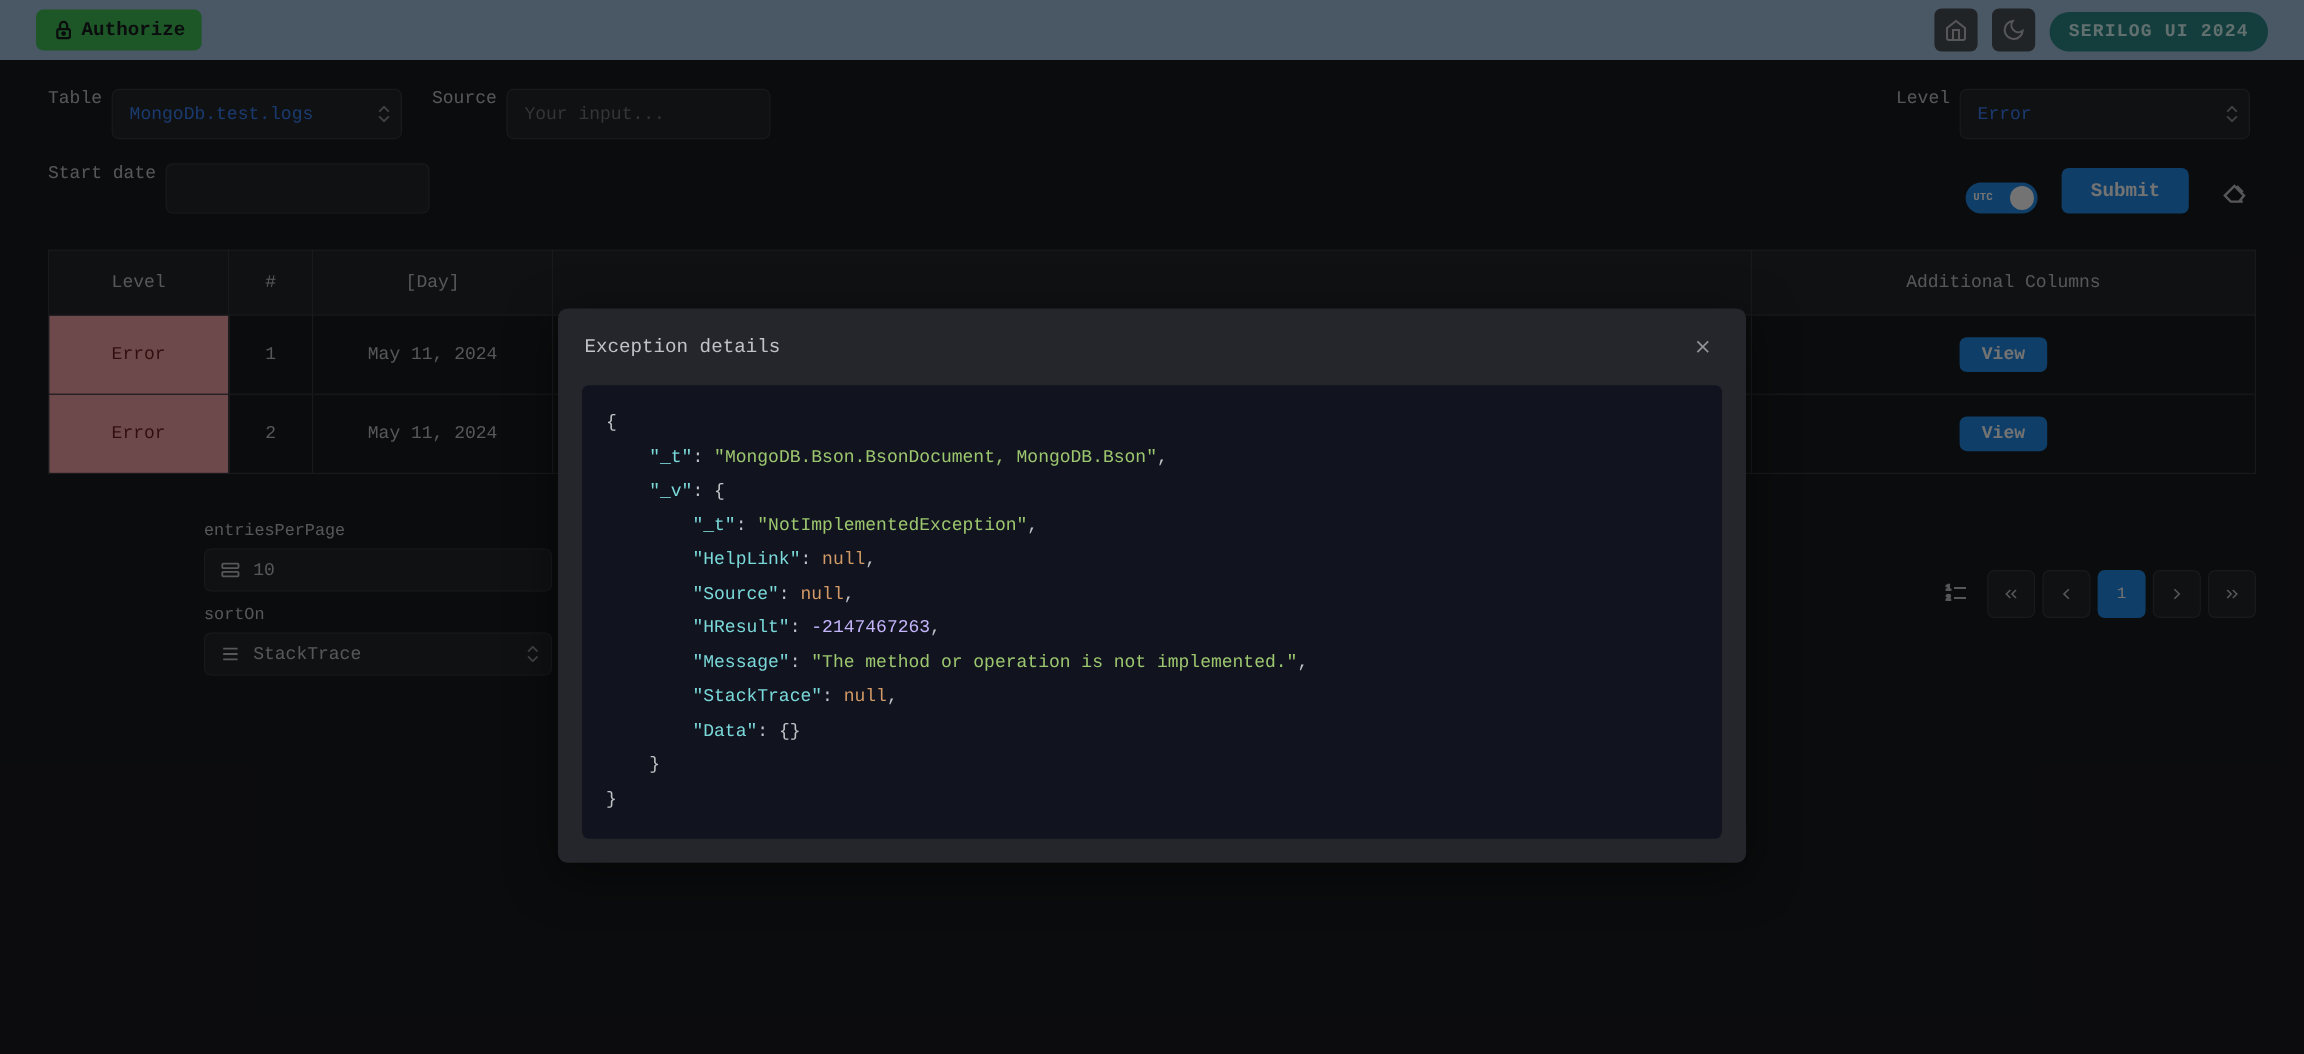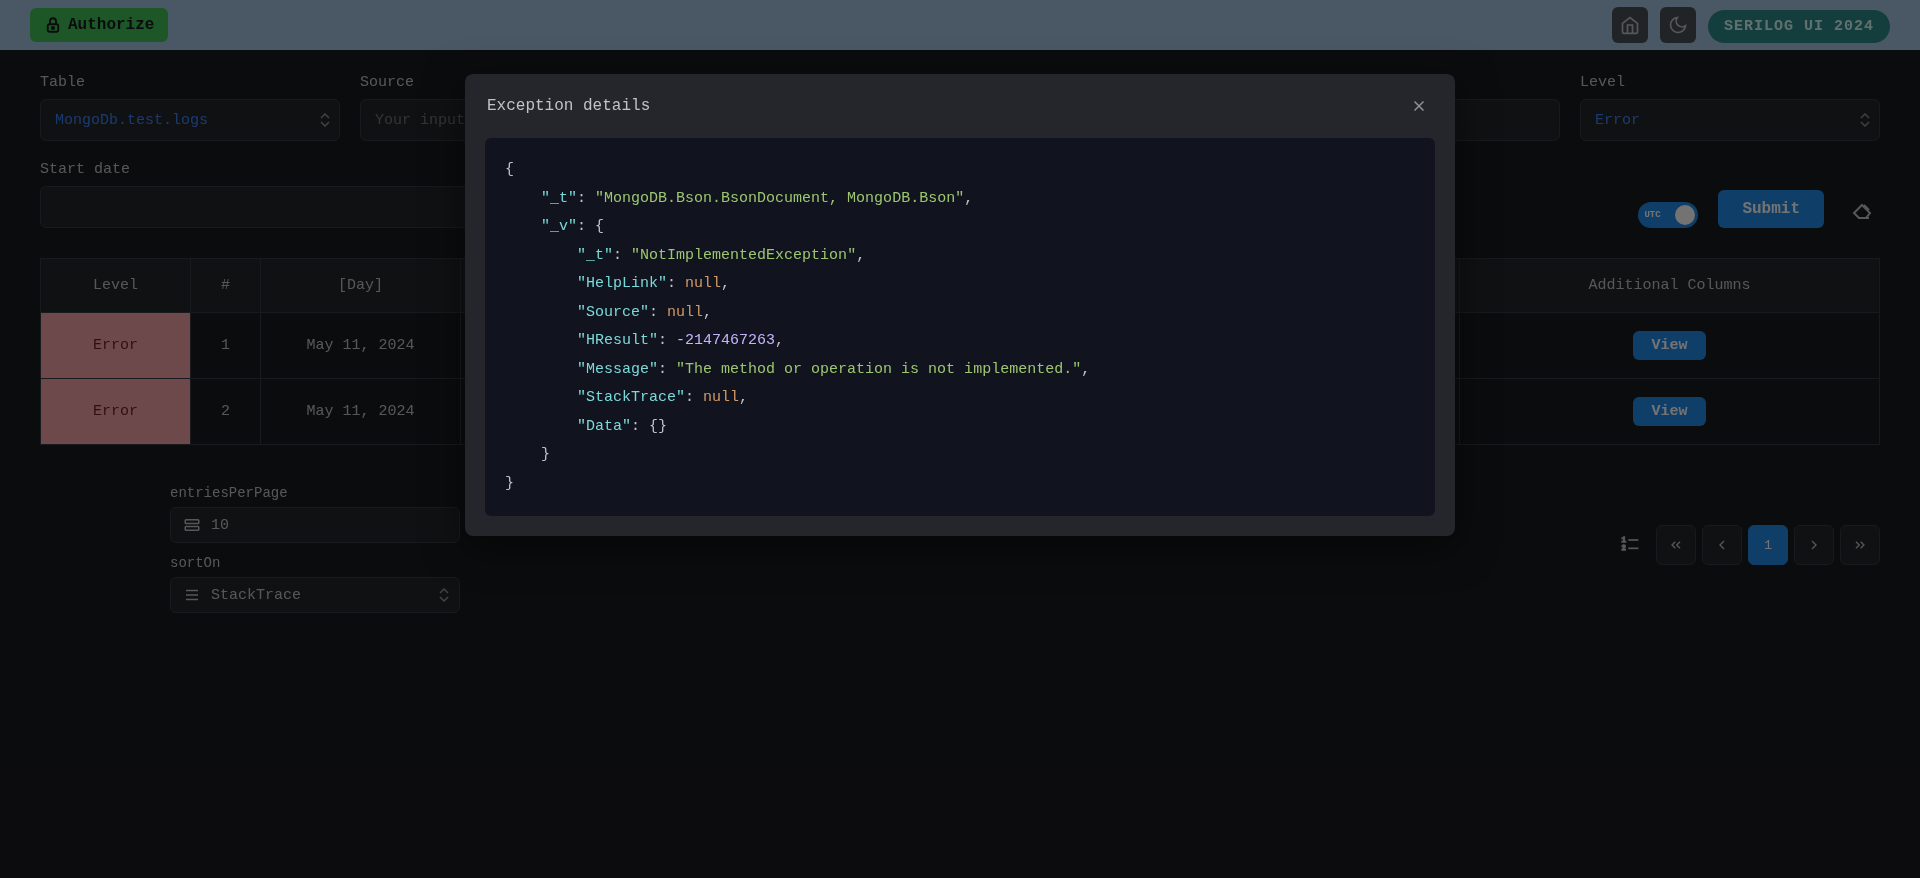--- a/index.html
+++ b/index.html
@@ -67,21 +67,21 @@
 .content {
   padding: 24px 40px;
 }
 
 
 .filters {
   display: flex;
   gap: 20px;
   margin-bottom: 20px;
 }
-.filter-group { display: flex; flex-direction: column; gap: 8px; }
+.filter-group { display: flex; flex-direction: row; gap: 8px; }
 .filter-label { font-size: 15px; color: #c1c2c5; }
 .filter-input, .filter-select {
   background: #25262b;
   border: 1px solid #373a40;
   color: #3b82f6;
   padding: 10px 14px;
   border-radius: 6px;
   font-family: inherit;
   font-size: 15px;
   height: 42px;
@@ -249,23 +249,23 @@
 }
 .page-btn.active { background: #228be6; color: white; border-color: #228be6; }
 .page-btn.list-num { border: none; background: transparent; }
 
 
 .overlay {
   position: absolute;
   inset: 0;
   background: rgba(0,0,0,0.55);
   display: flex;
-  align-items: flex-start;
+  align-items: center;
   justify-content: center;
-  padding-top: 74px;
+  padding-top: 98px;
 }
 .modal {
   background: #25262b;
   width: 990px;
   border-radius: 8px;
   box-shadow: 0 10px 40px rgba(0,0,0,0.5);
 }
 .modal-header {
   display: flex;
   justify-content: space-between;

